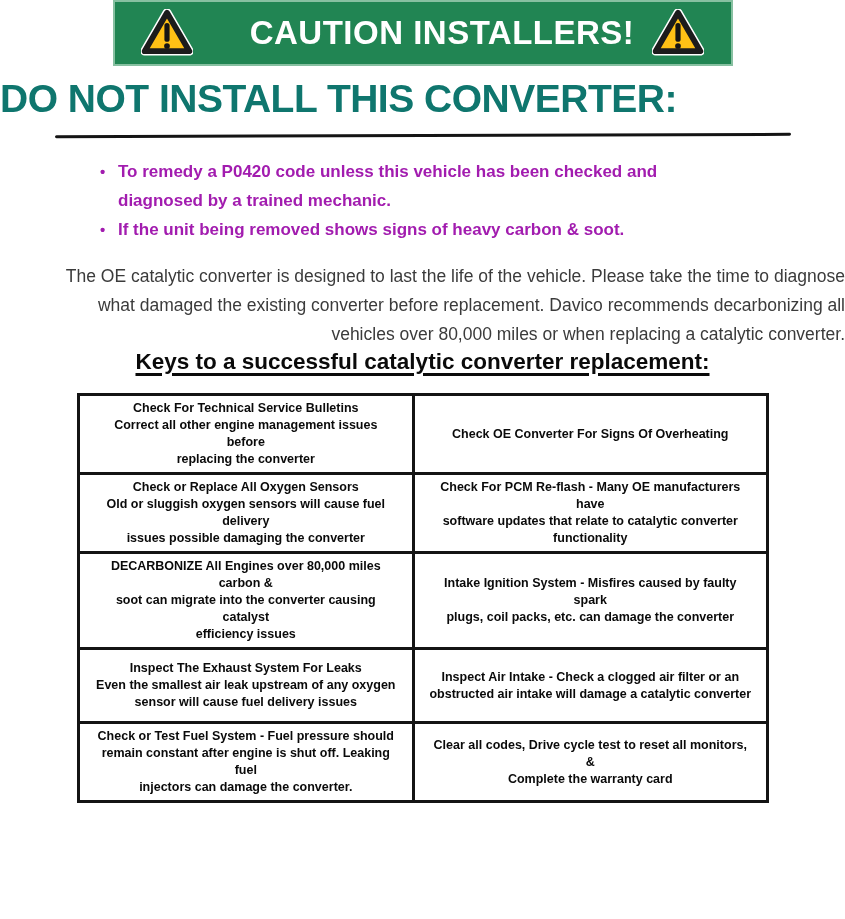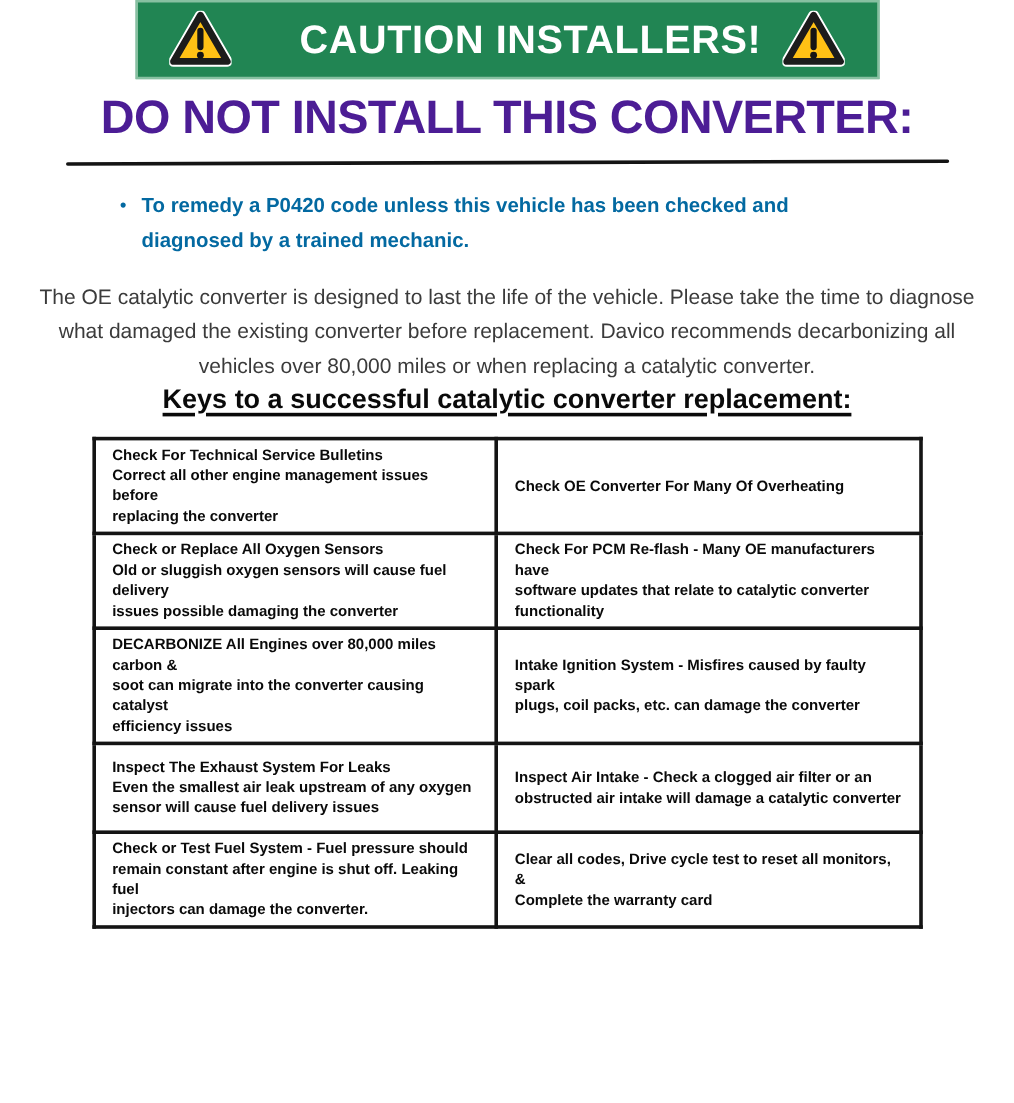--- a/index.html
+++ b/index.html
@@ -29,64 +29,64 @@
     font-weight: bold;
     letter-spacing: 0.5px;
     white-space: nowrap;
     margin-left: 39px;
   }
   .tri { width: 52px; height: 48px; flex: 0 0 auto; }
 
   
   .main-heading {
     margin-top: 11px;
-    text-align: center;
+    text-align: left;
     font-size: 39px;
     font-weight: bold;
     letter-spacing: -0.5px;
-    color: #4c1d95;
+    color: #0f766e;
   }
 
   
   .divider {
     width: 736px;
     height: 3px;
     background: #141414;
     margin: 13px auto 0;
     transform: rotate(-0.18deg);
     border-radius: 2px;
   }
 
   
   .bullets {
     list-style: none;
     margin: 20px 0 0 97px;
     width: 640px;
     font-weight: bold;
     font-size: 17px;
     line-height: 29px;
-    color: #0369a1;
+    color: #a21caf;
   }
   .bullets li {
     position: relative;
     padding-left: 21px;
     white-space: pre-line;
   }
   .bullets li::before {
     content: "\2022";
     position: absolute;
     left: 3px;
     top: 0;
     font-size: 15px;
   }
 
   
   .paragraph {
     margin-top: 18px;
-    text-align: center;
+    text-align: right;
     font-size: 17.5px;
     line-height: 29px;
     color: #3b3b3b;
     white-space: pre-line;
   }
 
   
   .keys-heading {
     text-align: center;
     font-size: 22.5px;
@@ -103,21 +103,21 @@
   table.keys-table {
     width: 692px;
     margin: 18px auto 0;
     border-collapse: collapse;
     table-layout: fixed;
   }
   table.keys-table, table.keys-table td { border: 3px solid #141414; }
   table.keys-table td {
     height: 74px;
     vertical-align: middle;
-    text-align: left;
+    text-align: center;
     font-weight: bold;
     font-size: 12.5px;
     line-height: 17px;
     padding: 4px 14px;
     white-space: pre-line;
     color: #0a0a0a;
   }
   td.col-left  { width: 48.7%; }
   td.col-right { width: 51.3%; }
   td.big { font-size: 15px; line-height: 19px; }
@@ -141,37 +141,38 @@
   </svg>
 </div>
 
 <h1 class="main-heading">DO NOT INSTALL THIS CONVERTER:</h1>
 
 <div class="divider"></div>
 
 <ul class="bullets">
   <li>To remedy a P0420 code unless this vehicle has been checked and
 diagnosed by a trained mechanic.</li>
+  <li>If the unit being removed shows signs of heavy carbon &amp; soot.</li>
 </ul>
 
 <p class="paragraph">The OE catalytic converter is designed to last the life of the vehicle. Please take the time to diagnose
 what damaged the existing converter before replacement. Davico recommends decarbonizing all
 vehicles over 80,000 miles or when replacing a catalytic converter.</p>
 
 <div class="keys-heading">
   <span>Keys to a successful catalytic converter replacement:</span>
 </div>
 
 <table class="keys-table">
   <tbody>
     <tr>
       <td class="col-left">Check For Technical Service Bulletins
 Correct all other engine management issues before
 replacing the converter</td>
-      <td class="col-right big">Check OE Converter For Many Of Overheating</td>
+      <td class="col-right big">Check OE Converter For Signs Of Overheating</td>
     </tr>
     <tr>
       <td class="col-left">Check or Replace All Oxygen Sensors
 Old or sluggish oxygen sensors will cause fuel delivery
 issues possible damaging the converter</td>
       <td class="col-right">Check For PCM Re-flash - Many OE manufacturers have
 software updates that relate to catalytic converter
 functionality</td>
     </tr>
     <tr>

